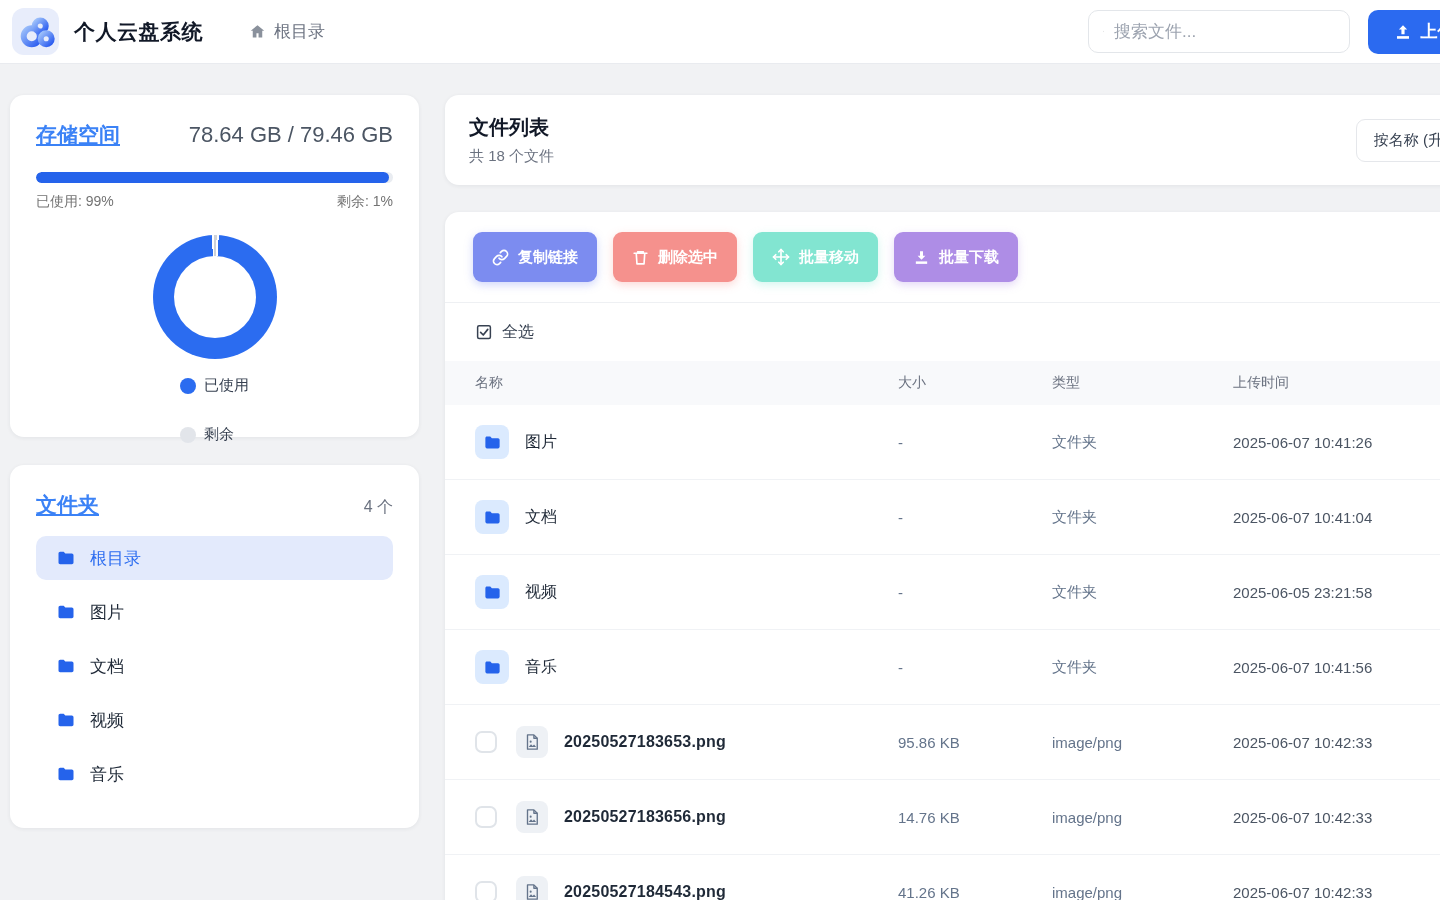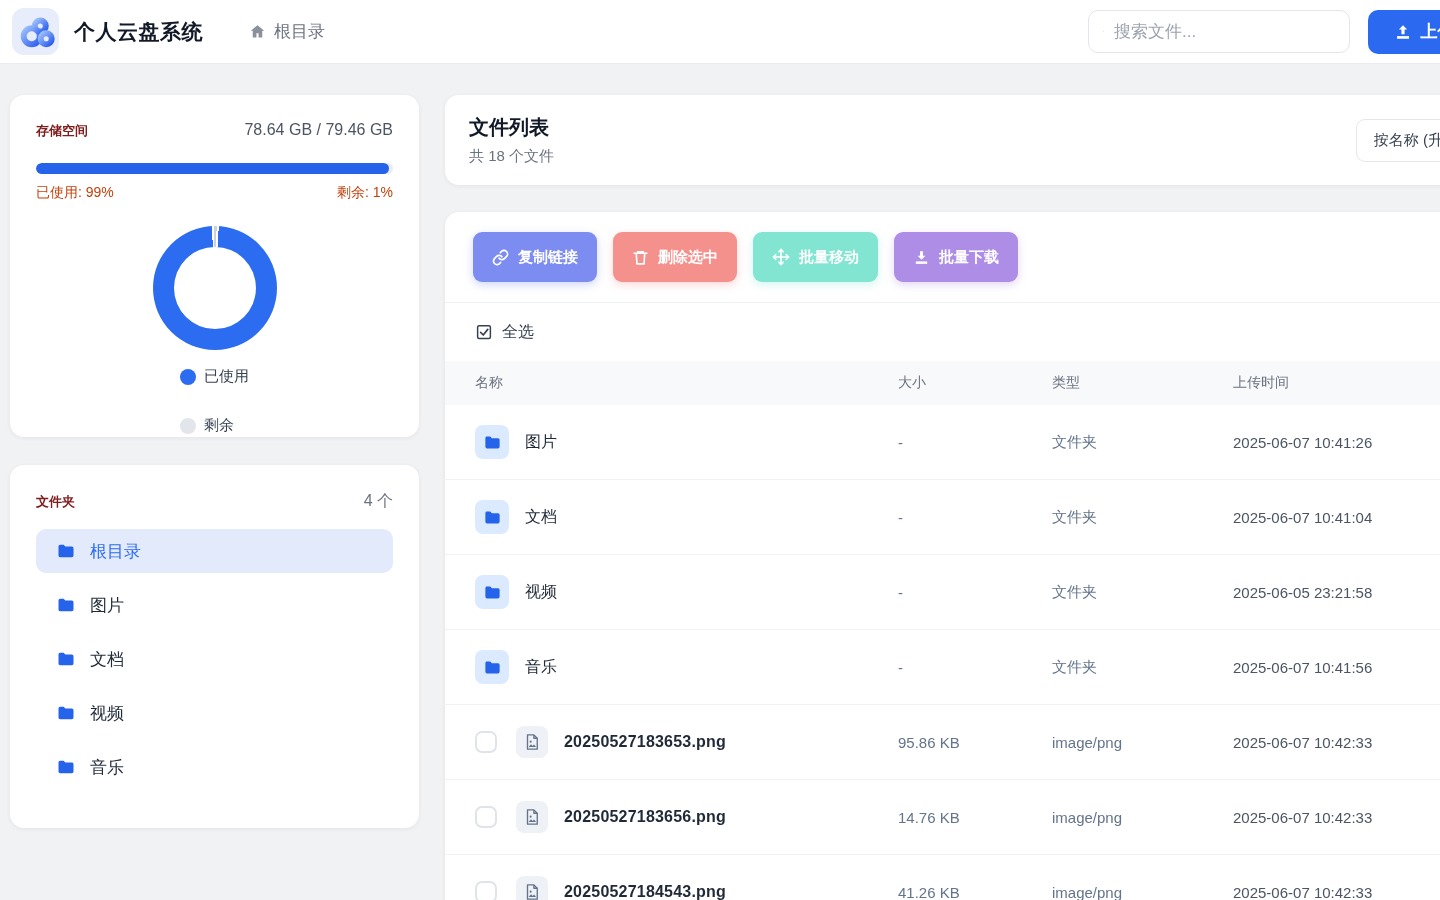--- a/index.html
+++ b/index.html
@@ -27,27 +27,27 @@
     display:flex; align-items:center; justify-content:center; gap:9px; cursor:pointer; }
 
   
   .card { background:#fff; border-radius:14px; box-shadow:0 1px 4px rgba(30,41,59,.07); }
 
   
   .left { position:absolute; left:10px; top:95px; width:409px;
     display:flex; flex-direction:column; gap:28px; }
   .storage-card { height:342px; padding:26px; }
   .card-head { display:flex; align-items:baseline; justify-content:space-between; }
-  .card-title { font-size:13px; font-weight:700; color:#7f1d1d; }
-  .muted { color:#4b5563; font-size:16px; }
+  .card-title { font-size:21px; font-weight:700; color:#3b82f6;text-decoration:underline; }
+  .muted { color:#4b5563; font-size:22px; }
   .progress-track { margin-top:23px; height:11px; border-radius:6px; background:#e9ecf1;
     overflow:hidden; }
   .progress-fill { height:100%; border-radius:6px; background:#2563eb; }
   .progress-labels { display:flex; justify-content:space-between; margin-top:10px;
-    font-size:14px; color:#c2410c; }
+    font-size:14px; color:#737373; }
   .donut-wrap { display:flex; flex-direction:column; align-items:center; margin-top:24px; }
   .donut { width:124px; height:124px; border-radius:50%; position:relative;
     background:conic-gradient(from -3deg,#ffffff 0deg 2deg,#cdd2d9 2deg 4.5deg,#ffffff 4.5deg 6.5deg,#2b6cf0 6.5deg 360deg); }
   .donut::after { content:""; position:absolute; inset:21px; border-radius:50%; background:#fff; }
   .legend { display:flex; gap:30px; margin-top:17px; font-size:15px; color:#374151;flex-direction:column; }
   .legend-item { display:flex; align-items:center; gap:8px; }
   .dot { width:16px; height:16px; border-radius:50%; }
 
   .folders-card { height:363px; padding:26px; }
   .folder-list { margin-top:17px; display:flex; flex-direction:column; gap:10px; }

